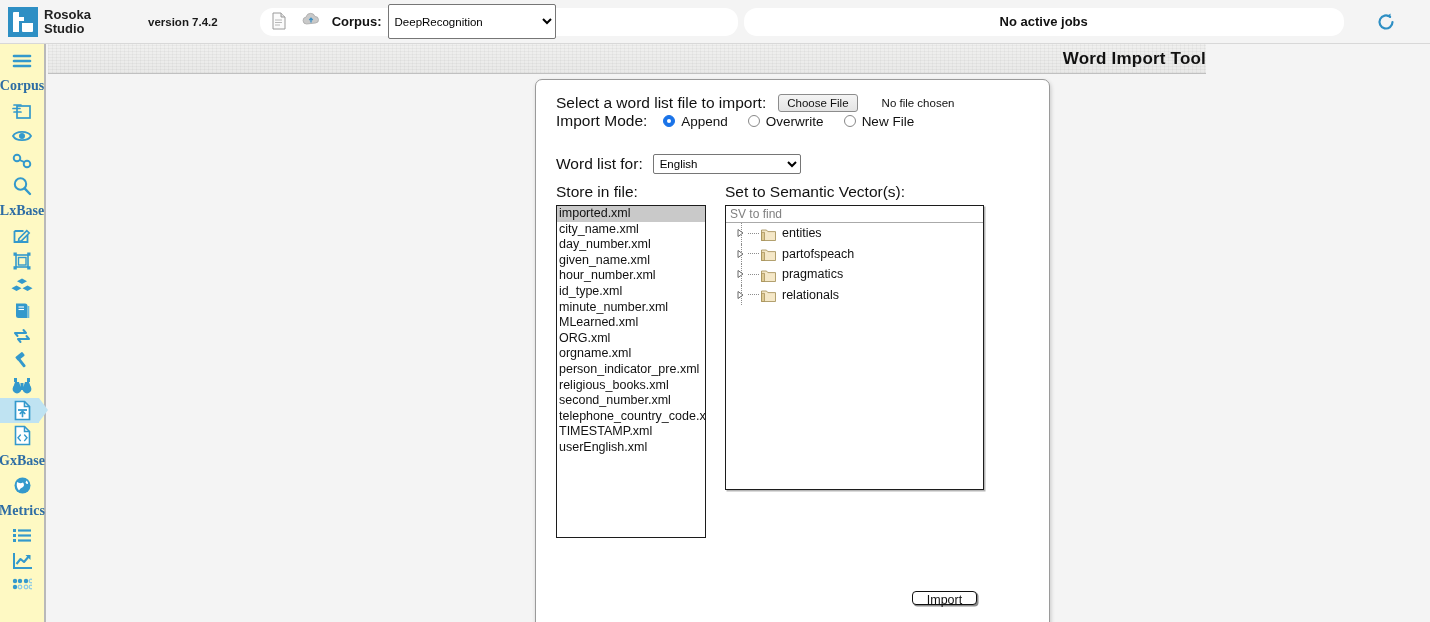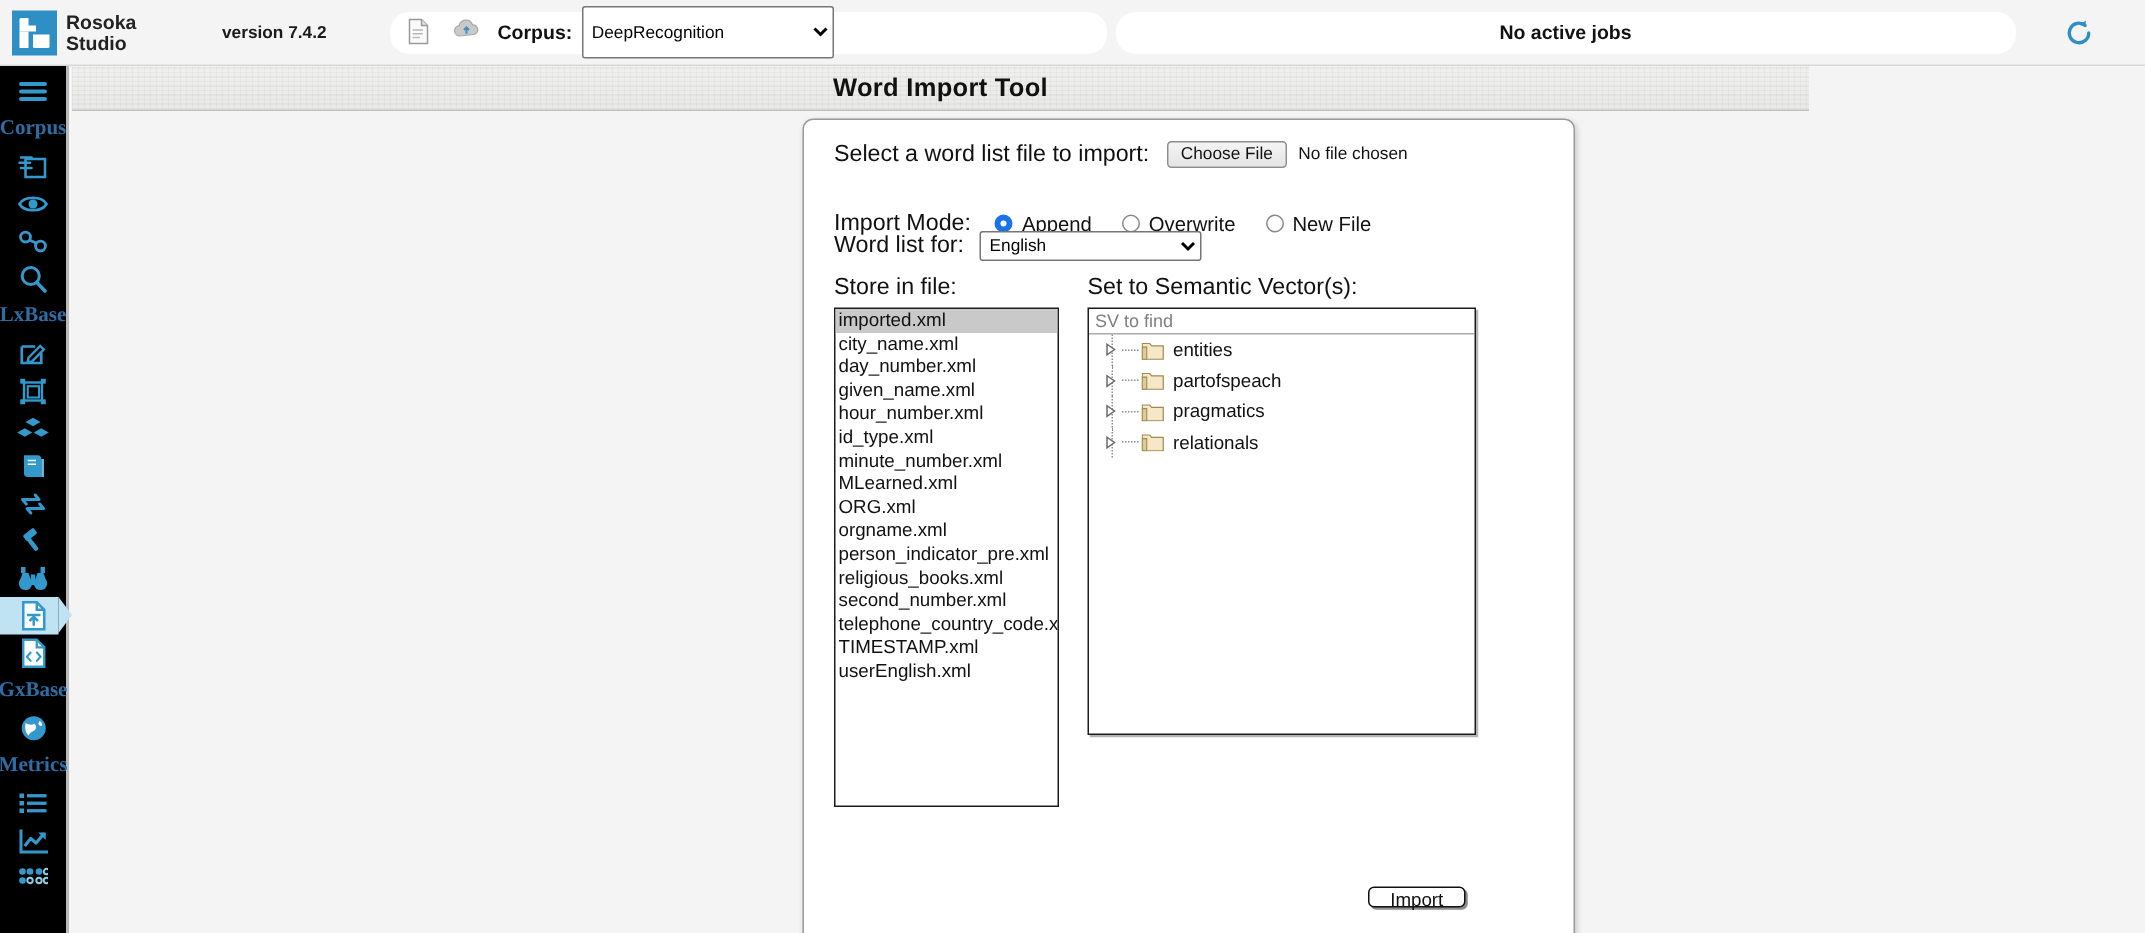--- a/index.html
+++ b/index.html
@@ -96,21 +96,21 @@
     margin-left: 28px;
     width: 28px; height: 28px;
     display: flex; align-items: center; justify-content: center;
     cursor: pointer;
   }
 
   
   #sidebar {
     position: absolute; left: 0; top: 44px;
     width: 46px; height: 578px;
-    background: #000000;
+    background: #fef9c3;
     border-right: 2px solid #b9b9b9;
     display: flex; flex-direction: column;
     align-items: center;
     padding-top: 4px;
   }
   .side-item {
     width: 46px; height: 25px;
     display: flex; align-items: center; justify-content: center;
     position: relative;
     cursor: pointer;
@@ -145,21 +145,21 @@
     background: #f4f4f4;
   }
   #page-title-bar {
     position: relative;
     width: 1158px; height: 30px;
     background:
       repeating-linear-gradient(0deg, rgba(0,0,0,0.035) 0 1px, rgba(255,255,255,0) 1px 3px),
       repeating-linear-gradient(90deg, rgba(0,0,0,0.03) 0 1px, rgba(255,255,255,0) 1px 4px),
       linear-gradient(180deg,#f0f0ef,#e9e9e8);
     border-bottom: 1px solid #c0c0c0;
-    display: flex; align-items: center; justify-content: center;
+    display: flex; align-items: center; justify-content: flex-end;
   }
   #page-title {
     font-size: 17px; font-weight: bold; color: #111;
     letter-spacing: 0.2px;
   }
 
   
   #card {
     position: absolute;
     left: 487px; top: 35px;
@@ -176,23 +176,23 @@
     margin-left: 12px;
     font-family: "Liberation Sans", sans-serif;
     font-size: 11.5px;
     padding: 2px 8px;
     background: linear-gradient(180deg,#f4f4f4,#e4e4e4);
     border: 1px solid #8c8c8c;
     border-radius: 3px;
     color: #111;
     cursor: pointer;
   }
-  #no-file-text { margin-left: 8px; font-size: 11.5px; color: #111; }
-
-  #row-mode { position: absolute; left: 20px; top: 60px; text-align: right; }
+  #no-file-text { margin-left: 24px; font-size: 11.5px; color: #111; }
+
+  #row-mode { position: absolute; left: 20px; top: 32px; text-align: right; }
   .radio-group { display: flex; align-items: center; margin-left: 16px; }
   .radio-opt { display: flex; align-items: center; margin-right: 20px; cursor: pointer; }
   .radio-dot {
     width: 12px; height: 12px; border-radius: 50%;
     border: 1px solid #888; background: #fff;
     margin-right: 6px; flex: 0 0 auto;
     position: relative;
   }
   .radio-opt.checked .radio-dot {
     border: 1px solid #1a73e8;

